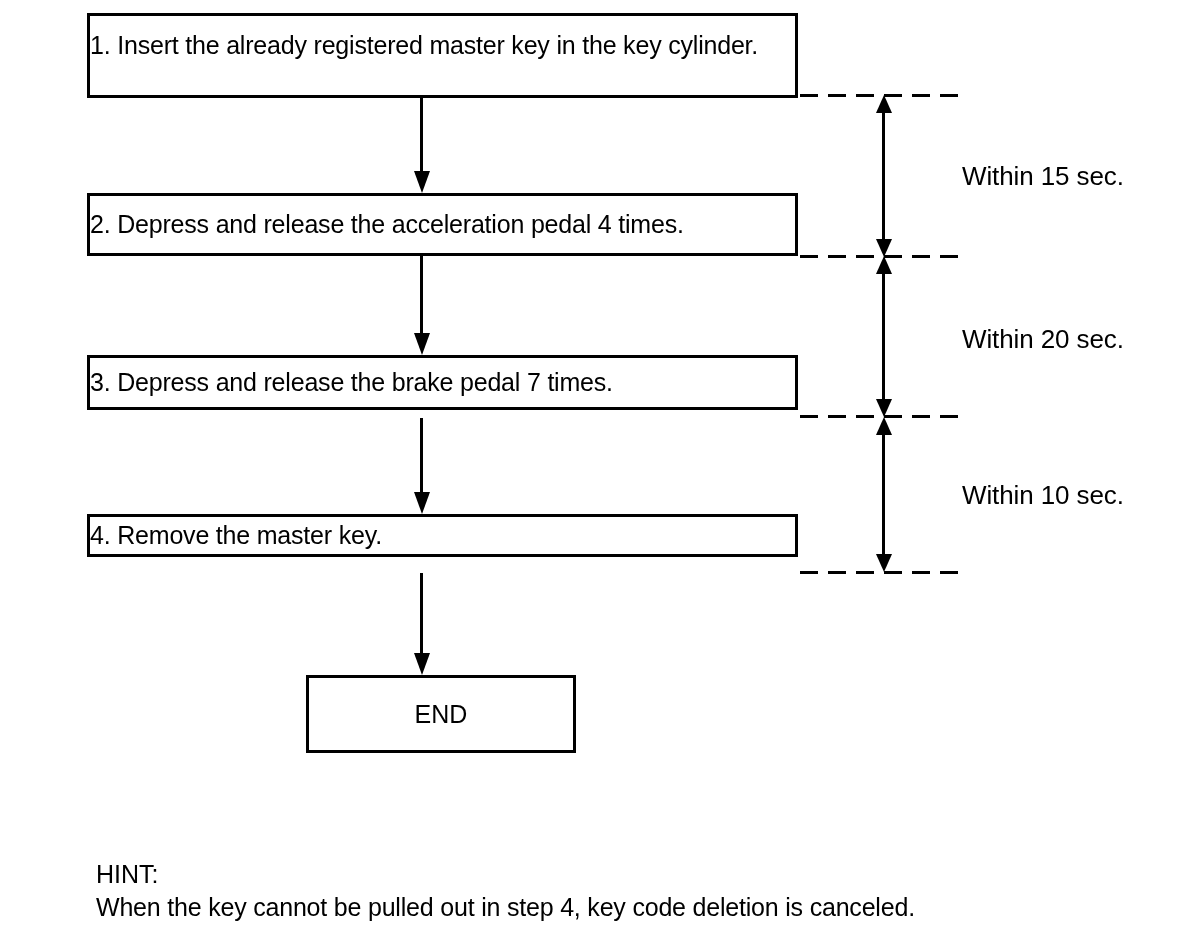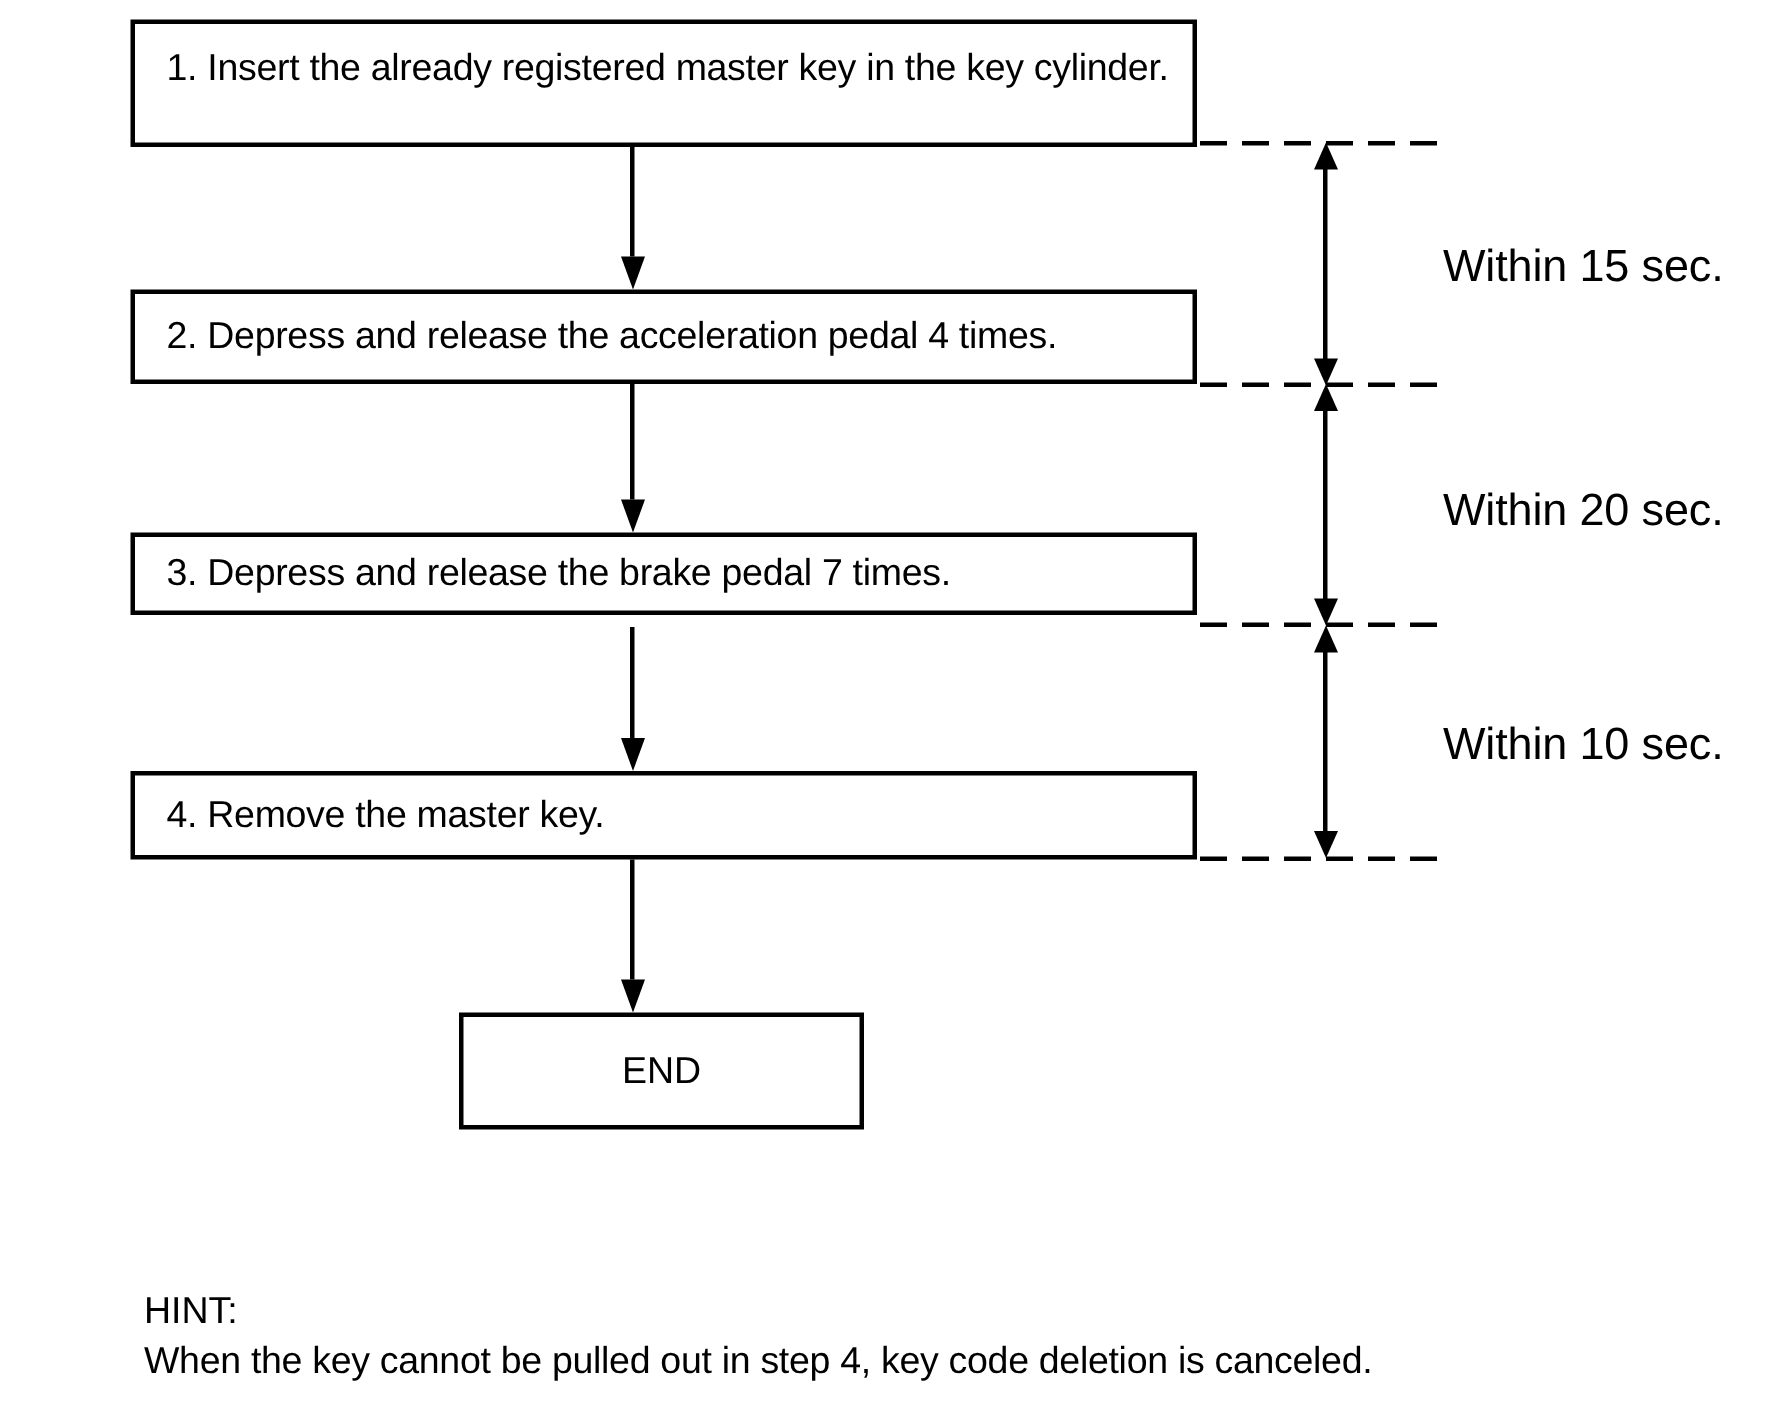--- a/index.html
+++ b/index.html
@@ -25,30 +25,30 @@
     box-sizing: border-box;
     border: 3px solid #000000;
     background: #ffffff;
     display: flex;
     align-items: center;
   }
   .step-text {
     font-size: 25px;
     line-height: 1.34;
     letter-spacing: -0.2px;
-    padding-left: 21px;
+    padding-left: 0;
     padding-right: 10px;
     font-weight: 400;
     color: #000;
   }
   #step-1 { left: 87px;  top: 13px;  width: 711px; height: 85px; align-items: flex-start; }
   #step-1 .step-text { padding-top: 13px; }
   #step-2 { left: 87px;  top: 193px; width: 711px; height: 63px; }
   #step-3 { left: 87px;  top: 355px; width: 711px; height: 55px; }
-  #step-4 { left: 87px;  top: 514px; width: 711px; height: 59px; }
+  #step-4 { left: 87px;  top: 514px; width: 711px; height: 43px; }
 
   
   #end-box {
     position: absolute;
     box-sizing: border-box;
     left: 306px;
     top: 675px;
     width: 270px;
     height: 78px;
     border: 3px solid #000000;
@@ -152,21 +152,21 @@
   #timing-arrow-1 .bar { top: 6px; height: 150px; }
   #timing-arrow-2 { top: 256px; height: 161px; }
   #timing-arrow-2 .bar { top: 6px; height: 149px; }
   #timing-arrow-3 { top: 417px; height: 155px; }
   #timing-arrow-3 .bar { top: 6px; height: 143px; }
 
   
   .timing-label {
     position: absolute;
     left: 962px;
-    font-size: 30px;
+    font-size: 26px;
     white-space: nowrap;
     letter-spacing: -0.1px;
     text-align: right;
   }
   #timing-label-1 { top: 161px; }
   #timing-label-2 { top: 324px; }
   #timing-label-3 { top: 480px; }
 
   
   #hint-title {

